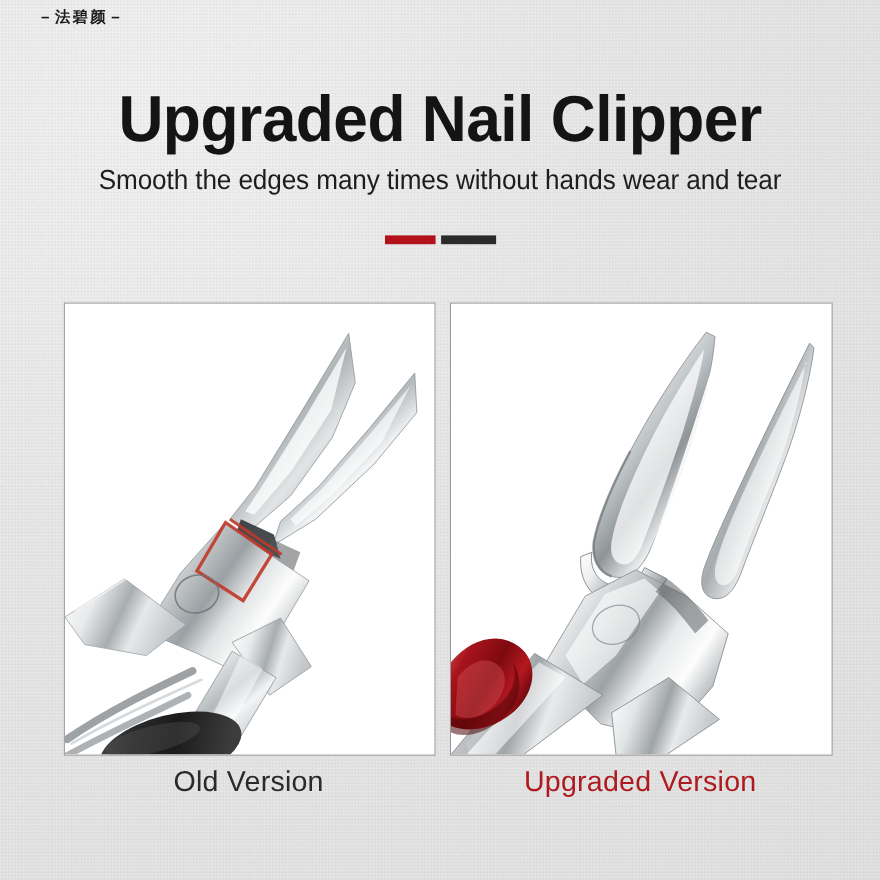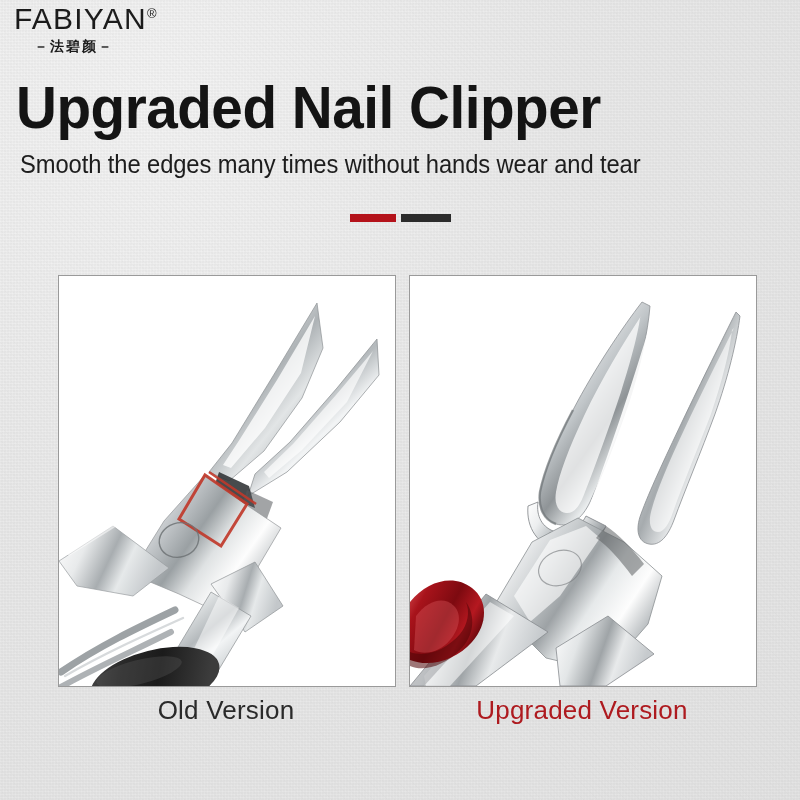--- a/index.html
+++ b/index.html
@@ -65,21 +65,21 @@
     letter-spacing: 2px;
     line-height: 1;
     white-space: nowrap;
   }
 
   
   #headline {
     position: absolute;
     left: 0; right: 0;
     top: 78px;
-    text-align: left;
+    text-align: center;
     z-index: 5;
   }
   #headline-title {
     font-family: "Liberation Sans Narrow", "Liberation Sans", sans-serif;
     font-size: 59px;
     font-weight: bold;
     color: #141414;
     letter-spacing: -0.5px;
     line-height: 1.02;
     transform: scaleX(.96);
@@ -148,21 +148,20 @@
     text-align: center;
     color: #ae1a1f;
   }
 </style>
 </head>
 <body>
 
 <div id="page">
 
   <div id="brand">
-    <div class="brand-word"><span>FABIYAN</span><span class="brand-reg">®</span></div>
     <div class="brand-cn">－法碧颜－</div>
   </div>
 
   <div id="headline">
     <div id="headline-title">Upgraded Nail Clipper</div>
     <div id="headline-sub">Smooth the edges many times without hands wear and tear</div>
   </div>
 
   <div id="rule">
     <div class="bar-red"></div>

